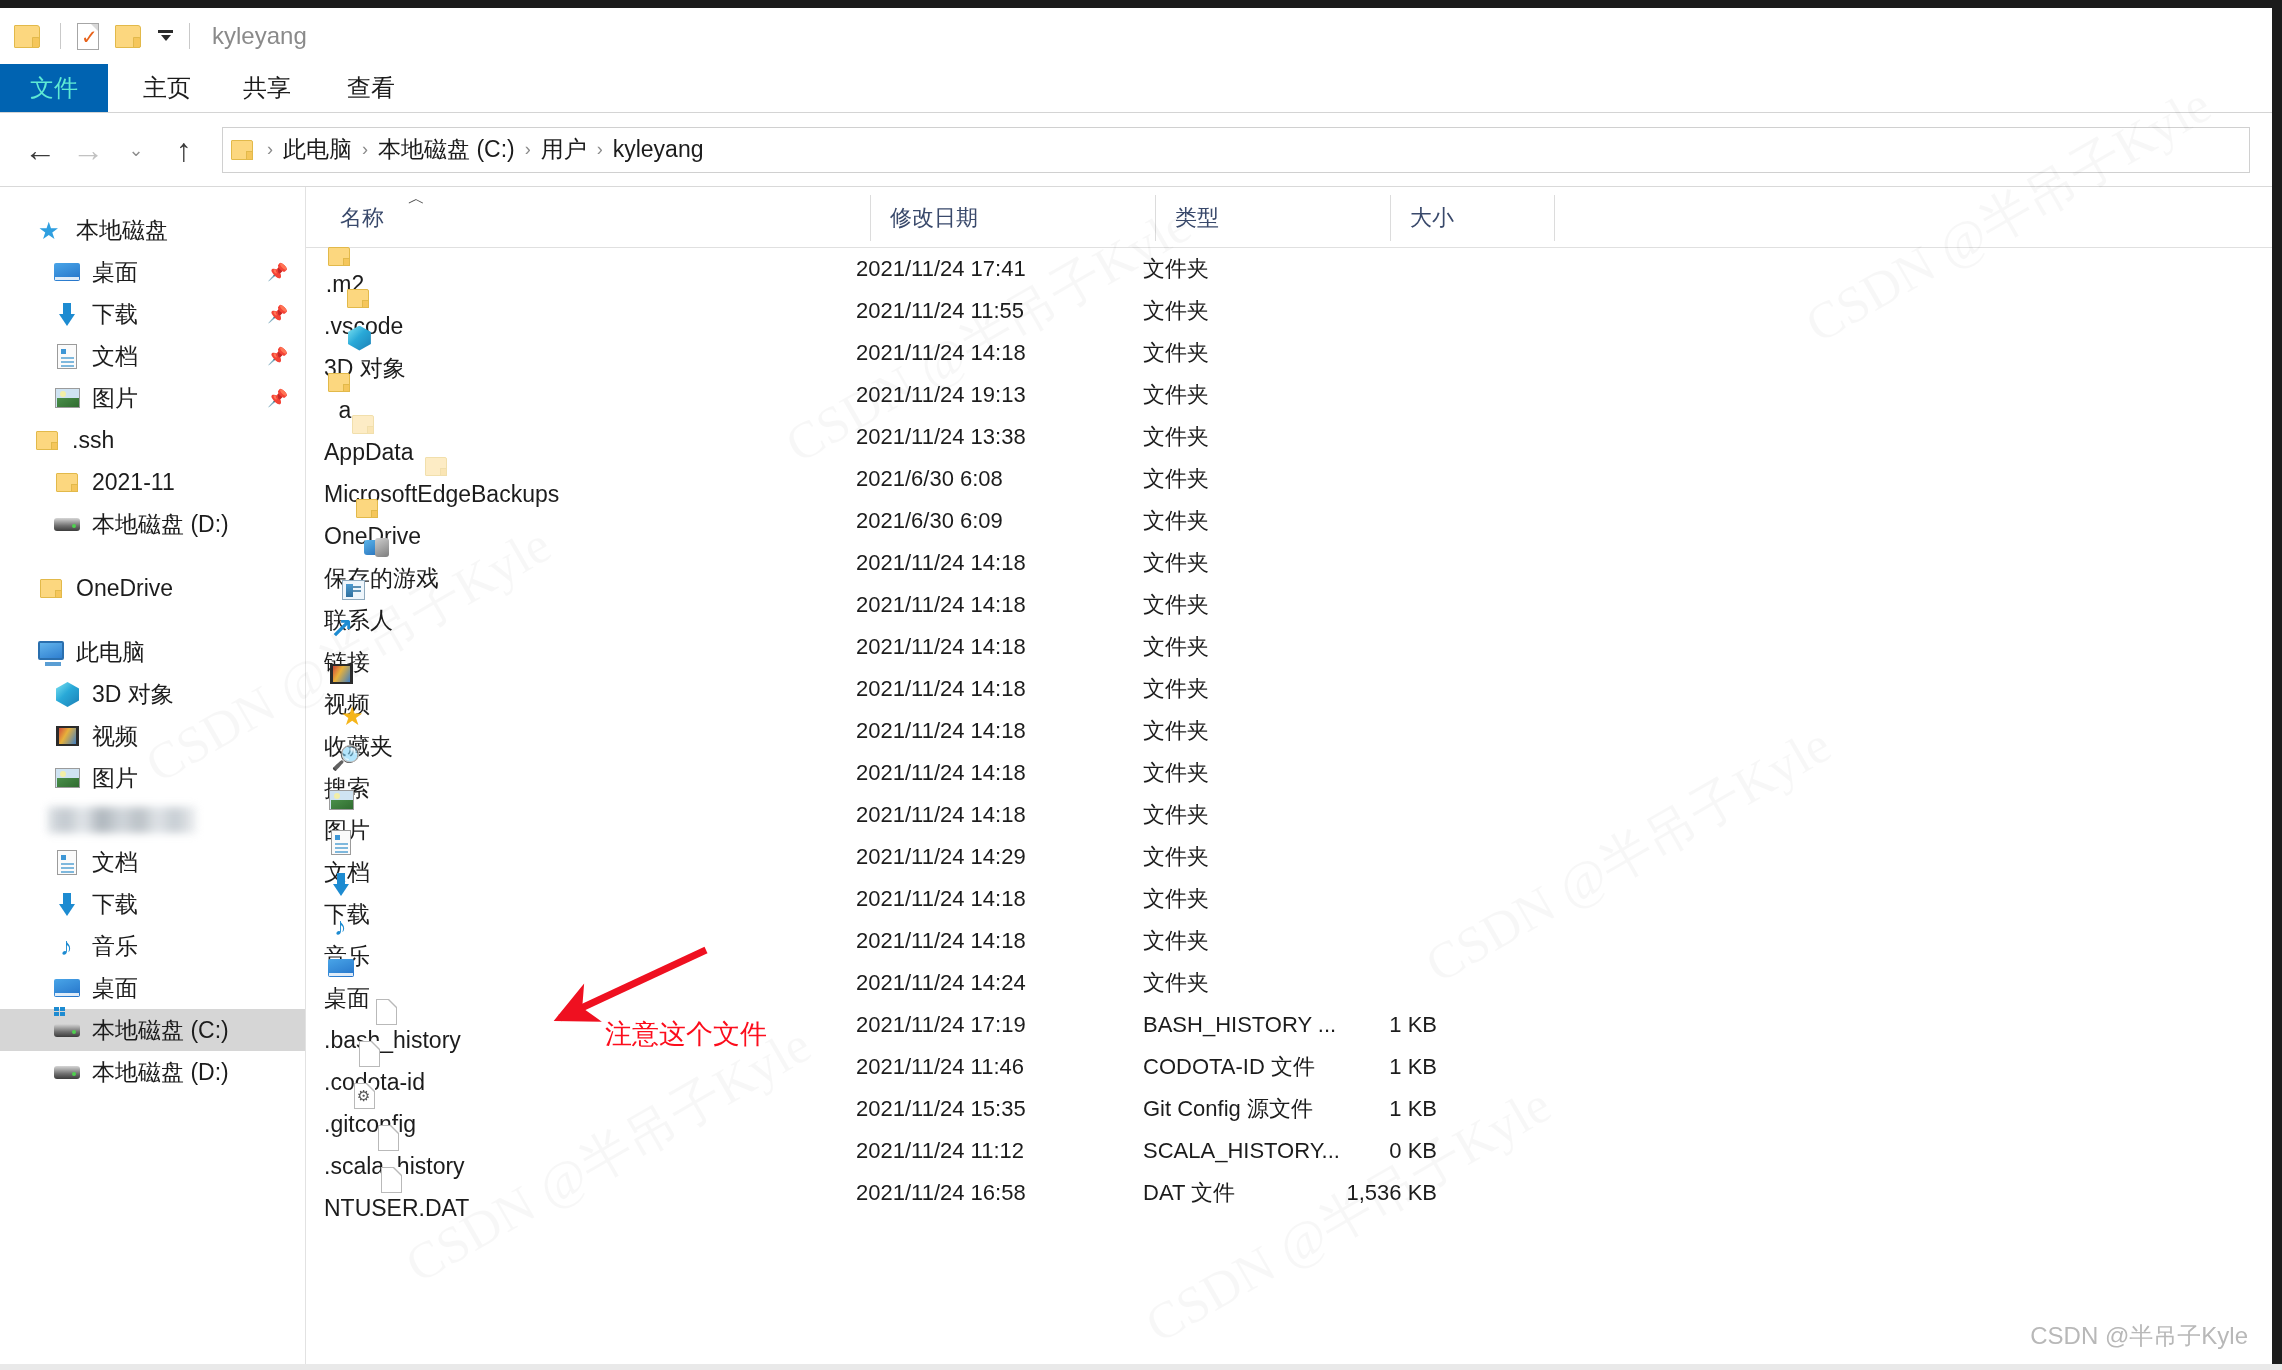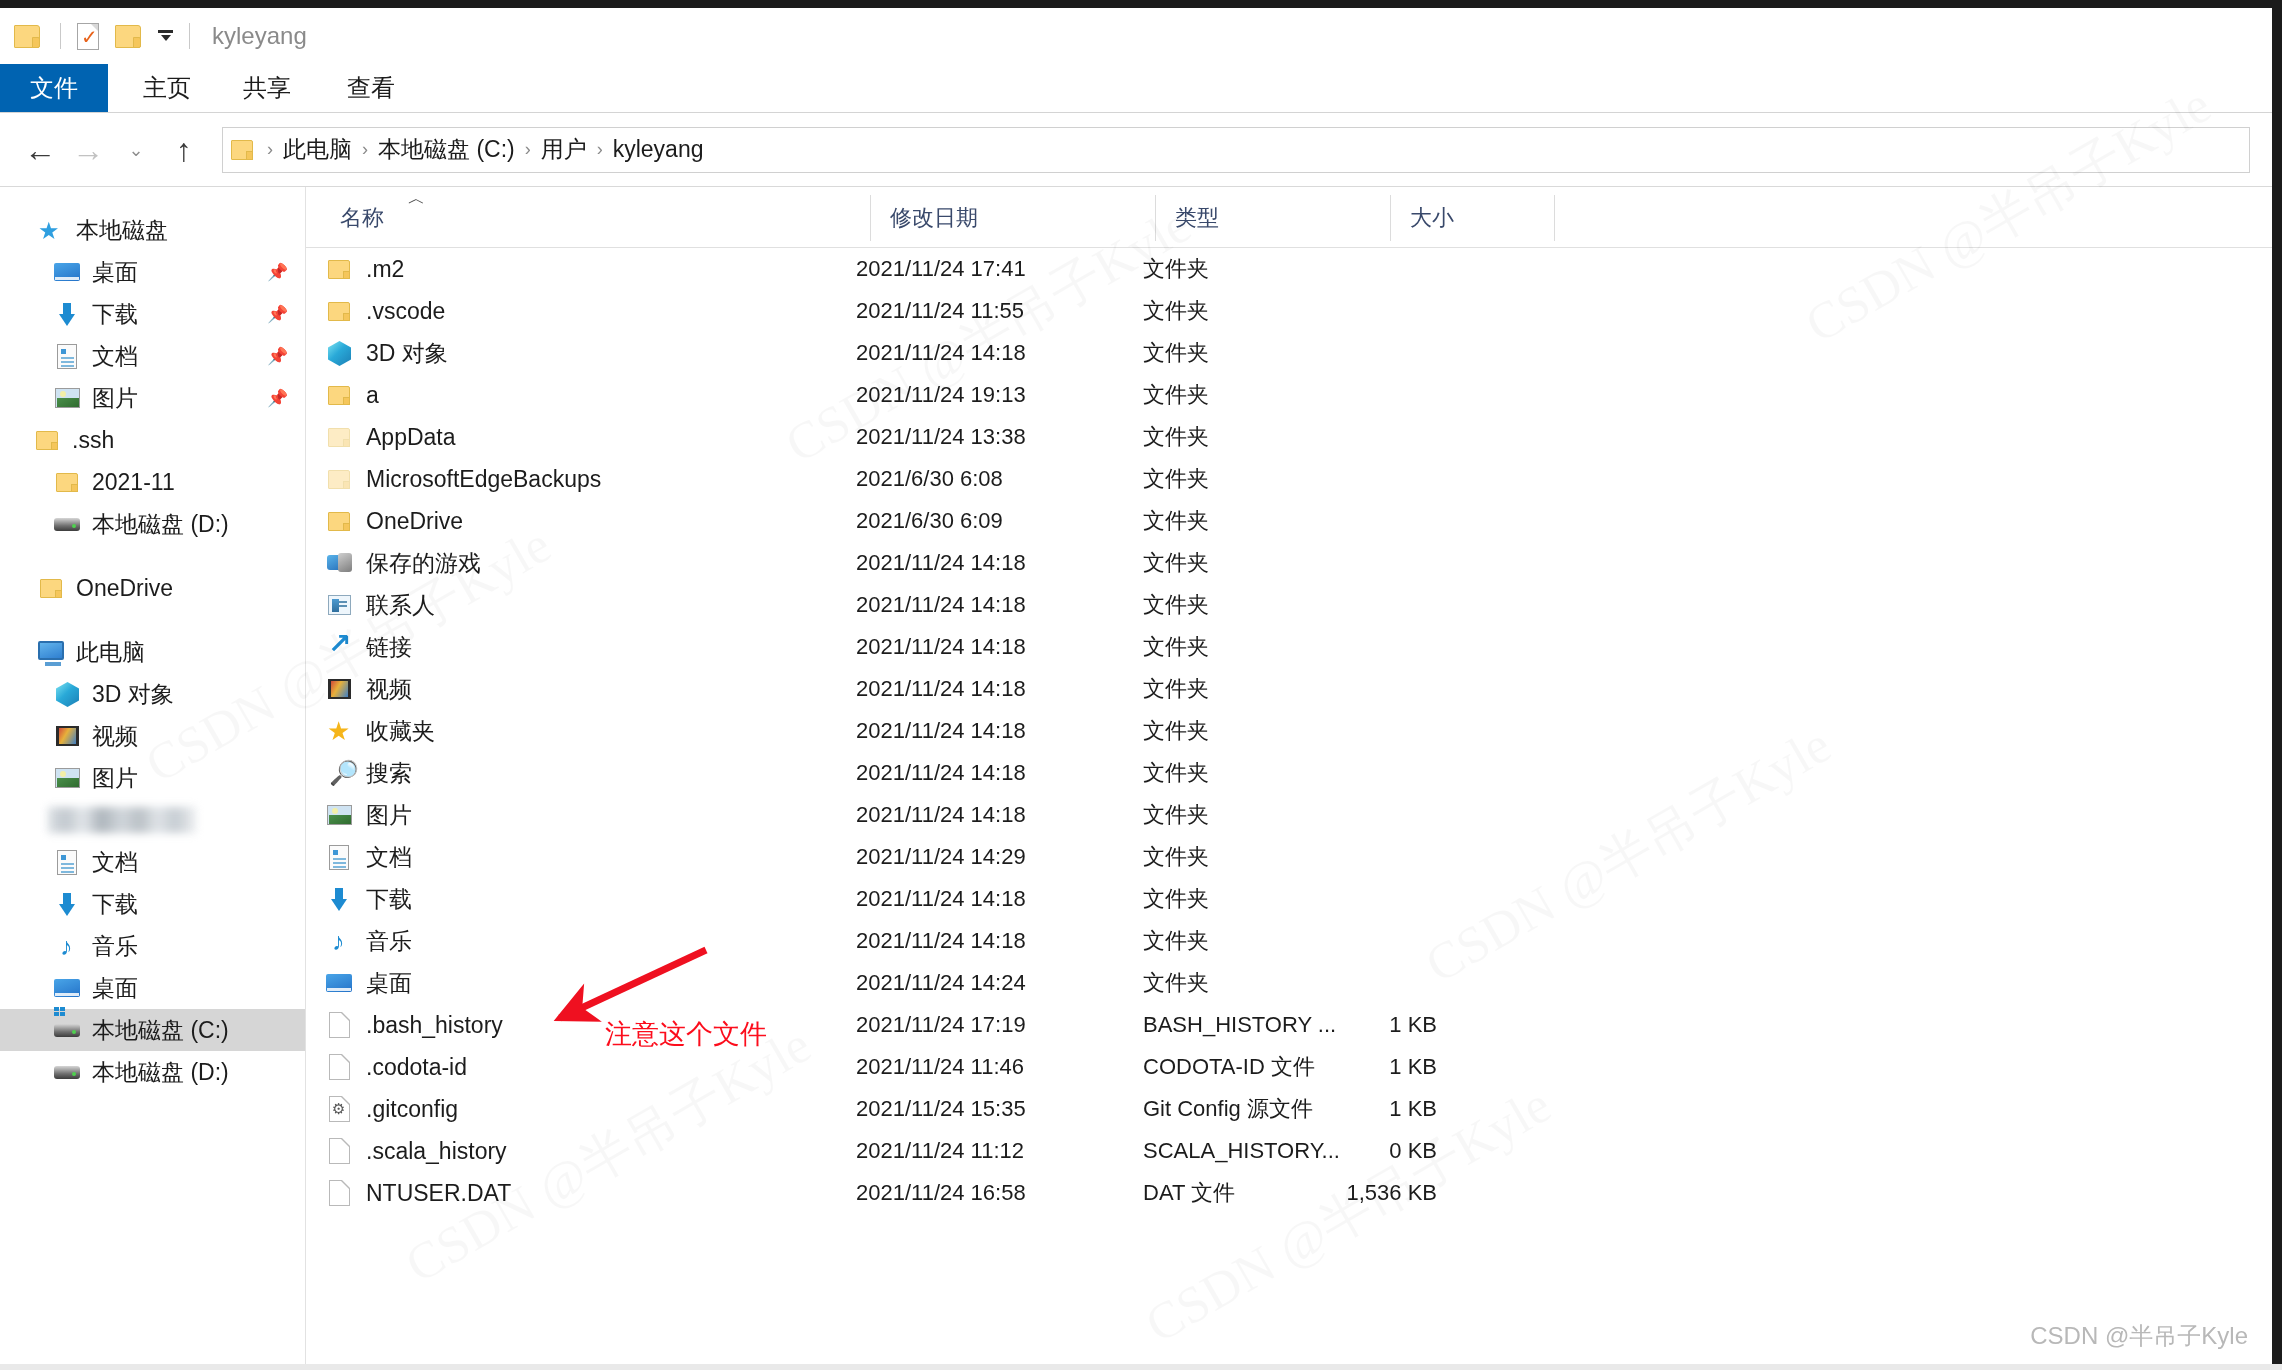--- a/index.html
+++ b/index.html
@@ -156,21 +156,21 @@
     font-size: 24px;
     color: #1c1c1c;
     text-align: center;
     white-space: nowrap;
     cursor: default;
   }
   .tab-file {
     left: 0;
     width: 108px;
     background: #0063b1;
-    color: #ffffff;
+    color: #5eead4;
   }
   .tab-home  { left: 126px; width: 82px; }
   .tab-share { left: 226px; width: 82px; }
   .tab-view  { left: 330px; width: 82px; }
 
   .ribbon-underline {
     position: absolute;
     left: 0; top: 112px;
     width: 2272px; height: 1px;
     background: #d4d4d4;
@@ -516,20 +516,21 @@
     display: flex;
     align-items: center;
     cursor: default;
   }
   .cell-name {
     position: absolute;
     left: 18px;
     display: flex;
     align-items: center;
     white-space: nowrap;
+    flex-direction: column;
   }
   .cell-name .r-icon {
     width: 30px; height: 30px;
     position: relative;
     margin-right: 12px;
     flex: 0 0 auto;
   }
   .r-label {
     font-size: 23px;
     color: #1c1c1c;

